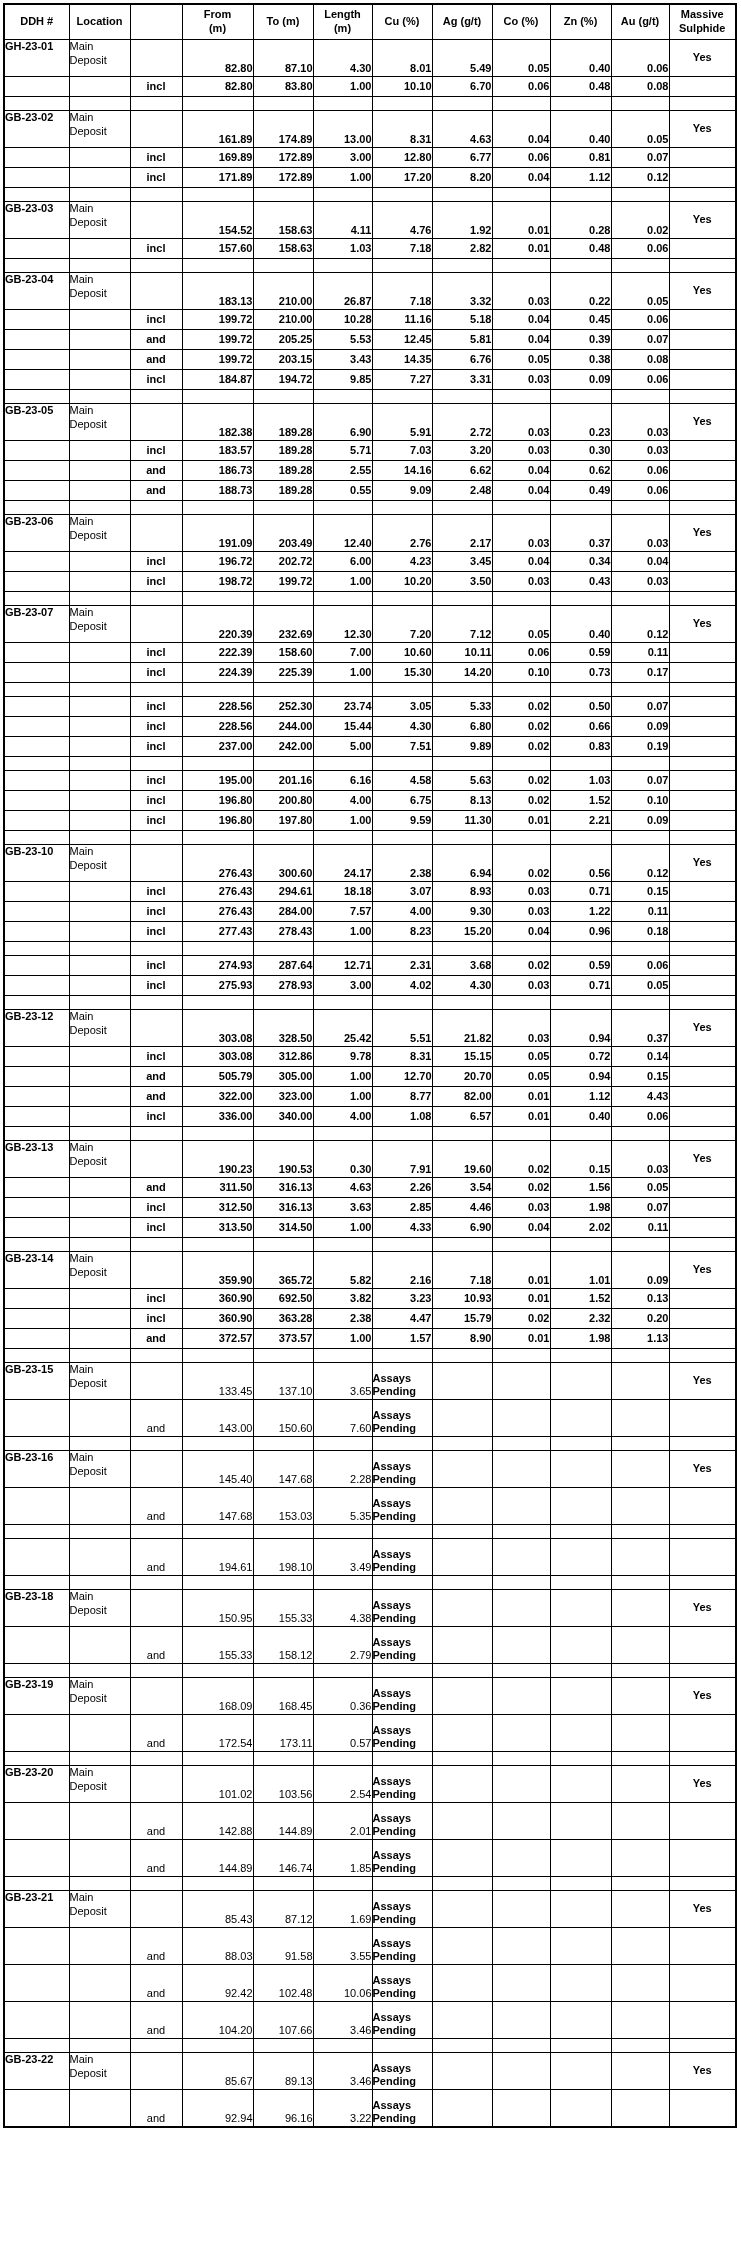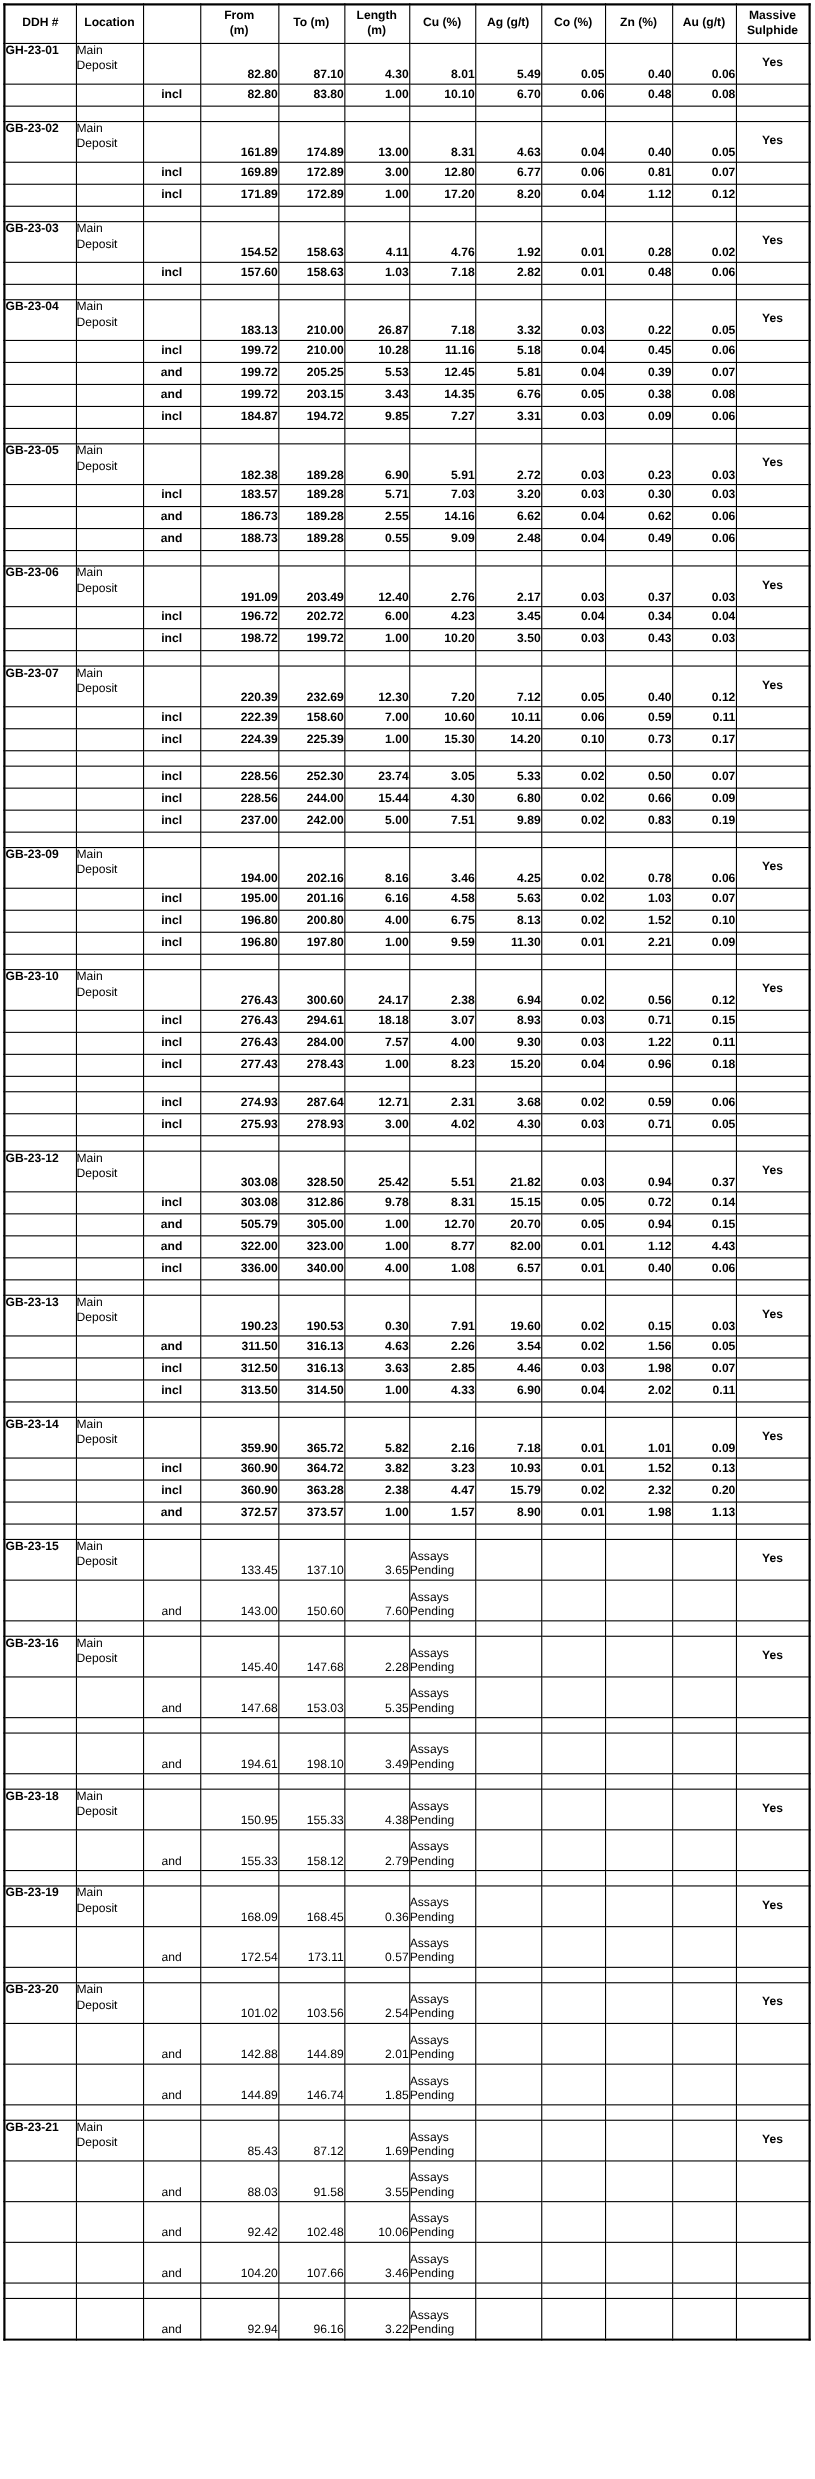--- a/index.html
+++ b/index.html
@@ -32,21 +32,21 @@
     height:34px;
   }
   .row-main td{height:36px;vertical-align:bottom;}
   .row-sub td{height:19px;vertical-align:middle;}
   .row-sub.tall td{height:36px;vertical-align:bottom;}
   .row-spacer td{height:13px;}
   td.id{vertical-align:top;text-align:left;padding:2px 1px 0 3px;font-weight:bold;}
   td.loc{vertical-align:top;text-align:left;padding:2px 1px 0 3px;font-weight:normal;}
   td.qual{text-align:center;padding-bottom:3px;}
   td.num{text-align:right;padding:0 4px 3px 0;}
-  td.pend{text-align:left;padding:0 1px 3px 3px;font-weight:normal;}
+  td.pend{text-align:left;padding:0 1px 3px 3px;font-weight:bold;}
   td.ms{vertical-align:middle;text-align:center;font-weight:bold;}
   .b{font-weight:bold;}
   .n{font-weight:normal;}
 </style>
 </head>
 <body>
 
 <div class="page">
   <table class="assay">
     <colgroup>
@@ -538,34 +538,20 @@
           <td></td>
           <td></td>
           <td></td>
           <td></td>
           <td></td>
           <td></td>
           <td></td>
           <td></td>
           <td></td>
         </tr>
-        <tr class="row-main">
-          <td class="id">GB-23-09</td>
-          <td class="loc">Main Deposit</td>
-          <td class="qual b"></td>
-          <td class="num b">194.00</td>
-          <td class="num b">202.16</td>
-          <td class="num b">8.16</td>
-          <td class="num b">3.46</td>
-          <td class="num b">4.25</td>
-          <td class="num b">0.02</td>
-          <td class="num b">0.78</td>
-          <td class="num b">0.06</td>
-          <td class="ms">Yes</td>
-        </tr>
         <tr class="row-sub">
           <td class="id"></td>
           <td class="loc"></td>
           <td class="qual b">incl</td>
           <td class="num b">195.00</td>
           <td class="num b">201.16</td>
           <td class="num b">6.16</td>
           <td class="num b">4.58</td>
           <td class="num b">5.63</td>
           <td class="num b">0.02</td>
@@ -893,21 +879,21 @@
           <td class="num b">0.01</td>
           <td class="num b">1.01</td>
           <td class="num b">0.09</td>
           <td class="ms">Yes</td>
         </tr>
         <tr class="row-sub">
           <td class="id"></td>
           <td class="loc"></td>
           <td class="qual b">incl</td>
           <td class="num b">360.90</td>
-          <td class="num b">364.72</td>
+          <td class="num b">692.50</td>
           <td class="num b">3.82</td>
           <td class="num b">3.23</td>
           <td class="num b">10.93</td>
           <td class="num b">0.01</td>
           <td class="num b">1.52</td>
           <td class="num b">0.13</td>
           <td class="ms"></td>
         </tr>
         <tr class="row-sub">
           <td class="id"></td>
@@ -1266,20 +1252,34 @@
           <td></td>
           <td></td>
           <td></td>
           <td></td>
           <td></td>
           <td></td>
           <td></td>
           <td></td>
           <td></td>
         </tr>
+        <tr class="row-main">
+          <td class="id">GB-23-22</td>
+          <td class="loc">Main Deposit</td>
+          <td class="qual n"></td>
+          <td class="num n">85.67</td>
+          <td class="num n">89.13</td>
+          <td class="num n">3.46</td>
+          <td class="pend">Assays Pending</td>
+          <td class="num n"></td>
+          <td class="num n"></td>
+          <td class="num n"></td>
+          <td class="num n"></td>
+          <td class="ms">Yes</td>
+        </tr>
         <tr class="row-sub tall">
           <td class="id"></td>
           <td class="loc"></td>
           <td class="qual n">and</td>
           <td class="num n">92.94</td>
           <td class="num n">96.16</td>
           <td class="num n">3.22</td>
           <td class="pend">Assays Pending</td>
           <td class="num n"></td>
           <td class="num n"></td>

